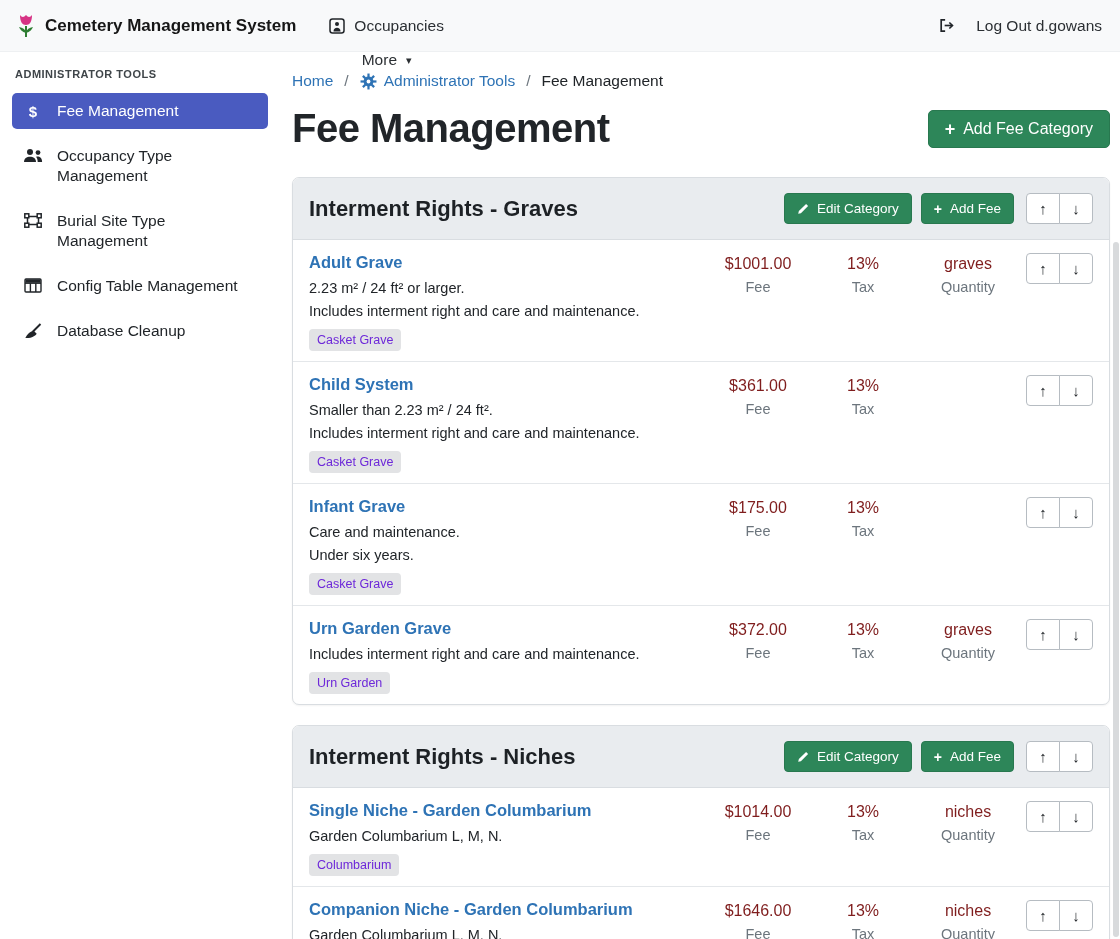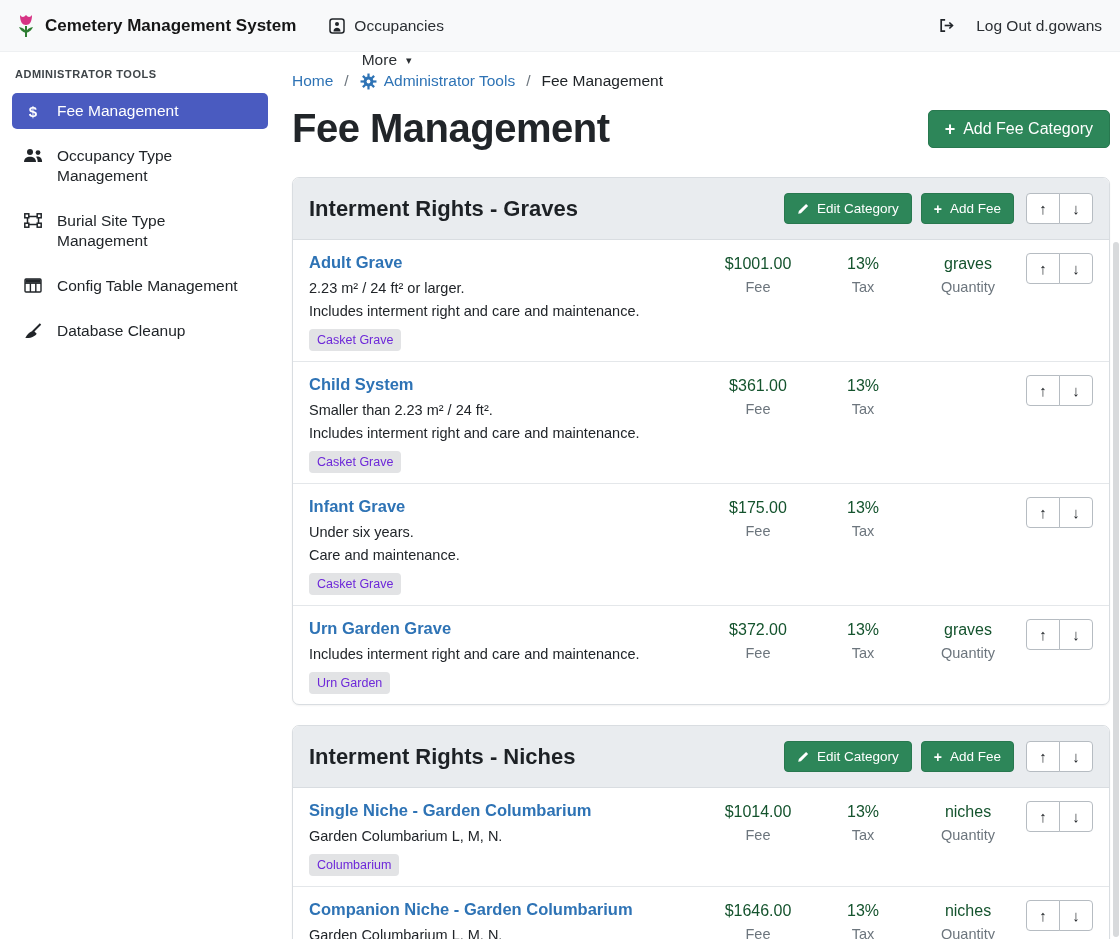--- a/index.html
+++ b/index.html
@@ -55,21 +55,21 @@
   .card-title { flex:1; font-size:22px; font-weight:600; color:#1d2125; }
   .card-actions { display:flex; align-items:center; gap:9px; }
   .card-actions .btn-group { margin-left:3px; }
 
   .fee-row { display:grid; grid-template-columns:1fr 110px 100px 110px 70px; padding:13px 16px 10px; border-bottom:1px solid #e4e7ea; align-items:start; }
   .fee-row:last-child { border-bottom:0; }
   .fee-name { display:inline-block; color:#2e73b5; font-size:16.5px; font-weight:700; margin-bottom:5px; cursor:pointer; }
   .fee-desc { font-size:14.5px; line-height:23px; color:#212529; }
   .badge { display:inline-block; margin-top:6px; background:#e2e3e5; color:#6d28d9; font-size:12.5px; padding:4px 8px; border-radius:4px; }
   .fee-col { text-align:center; padding-top:2px; }
-  .fee-val { font-size:16px; color:#14532d; }
+  .fee-val { font-size:16px; color:#7f1d1d; }
   .fee-sub { font-size:14.5px; color:#6c757d; margin-top:6px; }
   .fee-actions { justify-self:end; }
 
   .scrollbar-thumb { position:absolute; right:1px; top:242px; bottom:2px; width:6px; background:#d8dadc; border-radius:3px; }
 
   svg { display:block; }
 </style>
 </head>
 <body>
 
@@ -304,22 +304,22 @@
             <button class="btn-arrow">
                 <span>↓</span>
               </button>
           </div>
         </div>
       </div>
 
       <div class="fee-row">
         <div>
           <span class="fee-name">Infant Grave</span>
+          <div class="fee-desc">Care and maintenance.</div>
           <div class="fee-desc">Under six years.</div>
-          <div class="fee-desc">Care and maintenance.</div>
           <span class="badge">Casket Grave</span>
         </div>
         <div class="fee-col">
           <div class="fee-val">$175.00</div>
           <div class="fee-sub">Fee</div>
         </div>
         <div class="fee-col">
           <div class="fee-val">13%</div>
           <div class="fee-sub">Tax</div>
         </div>

